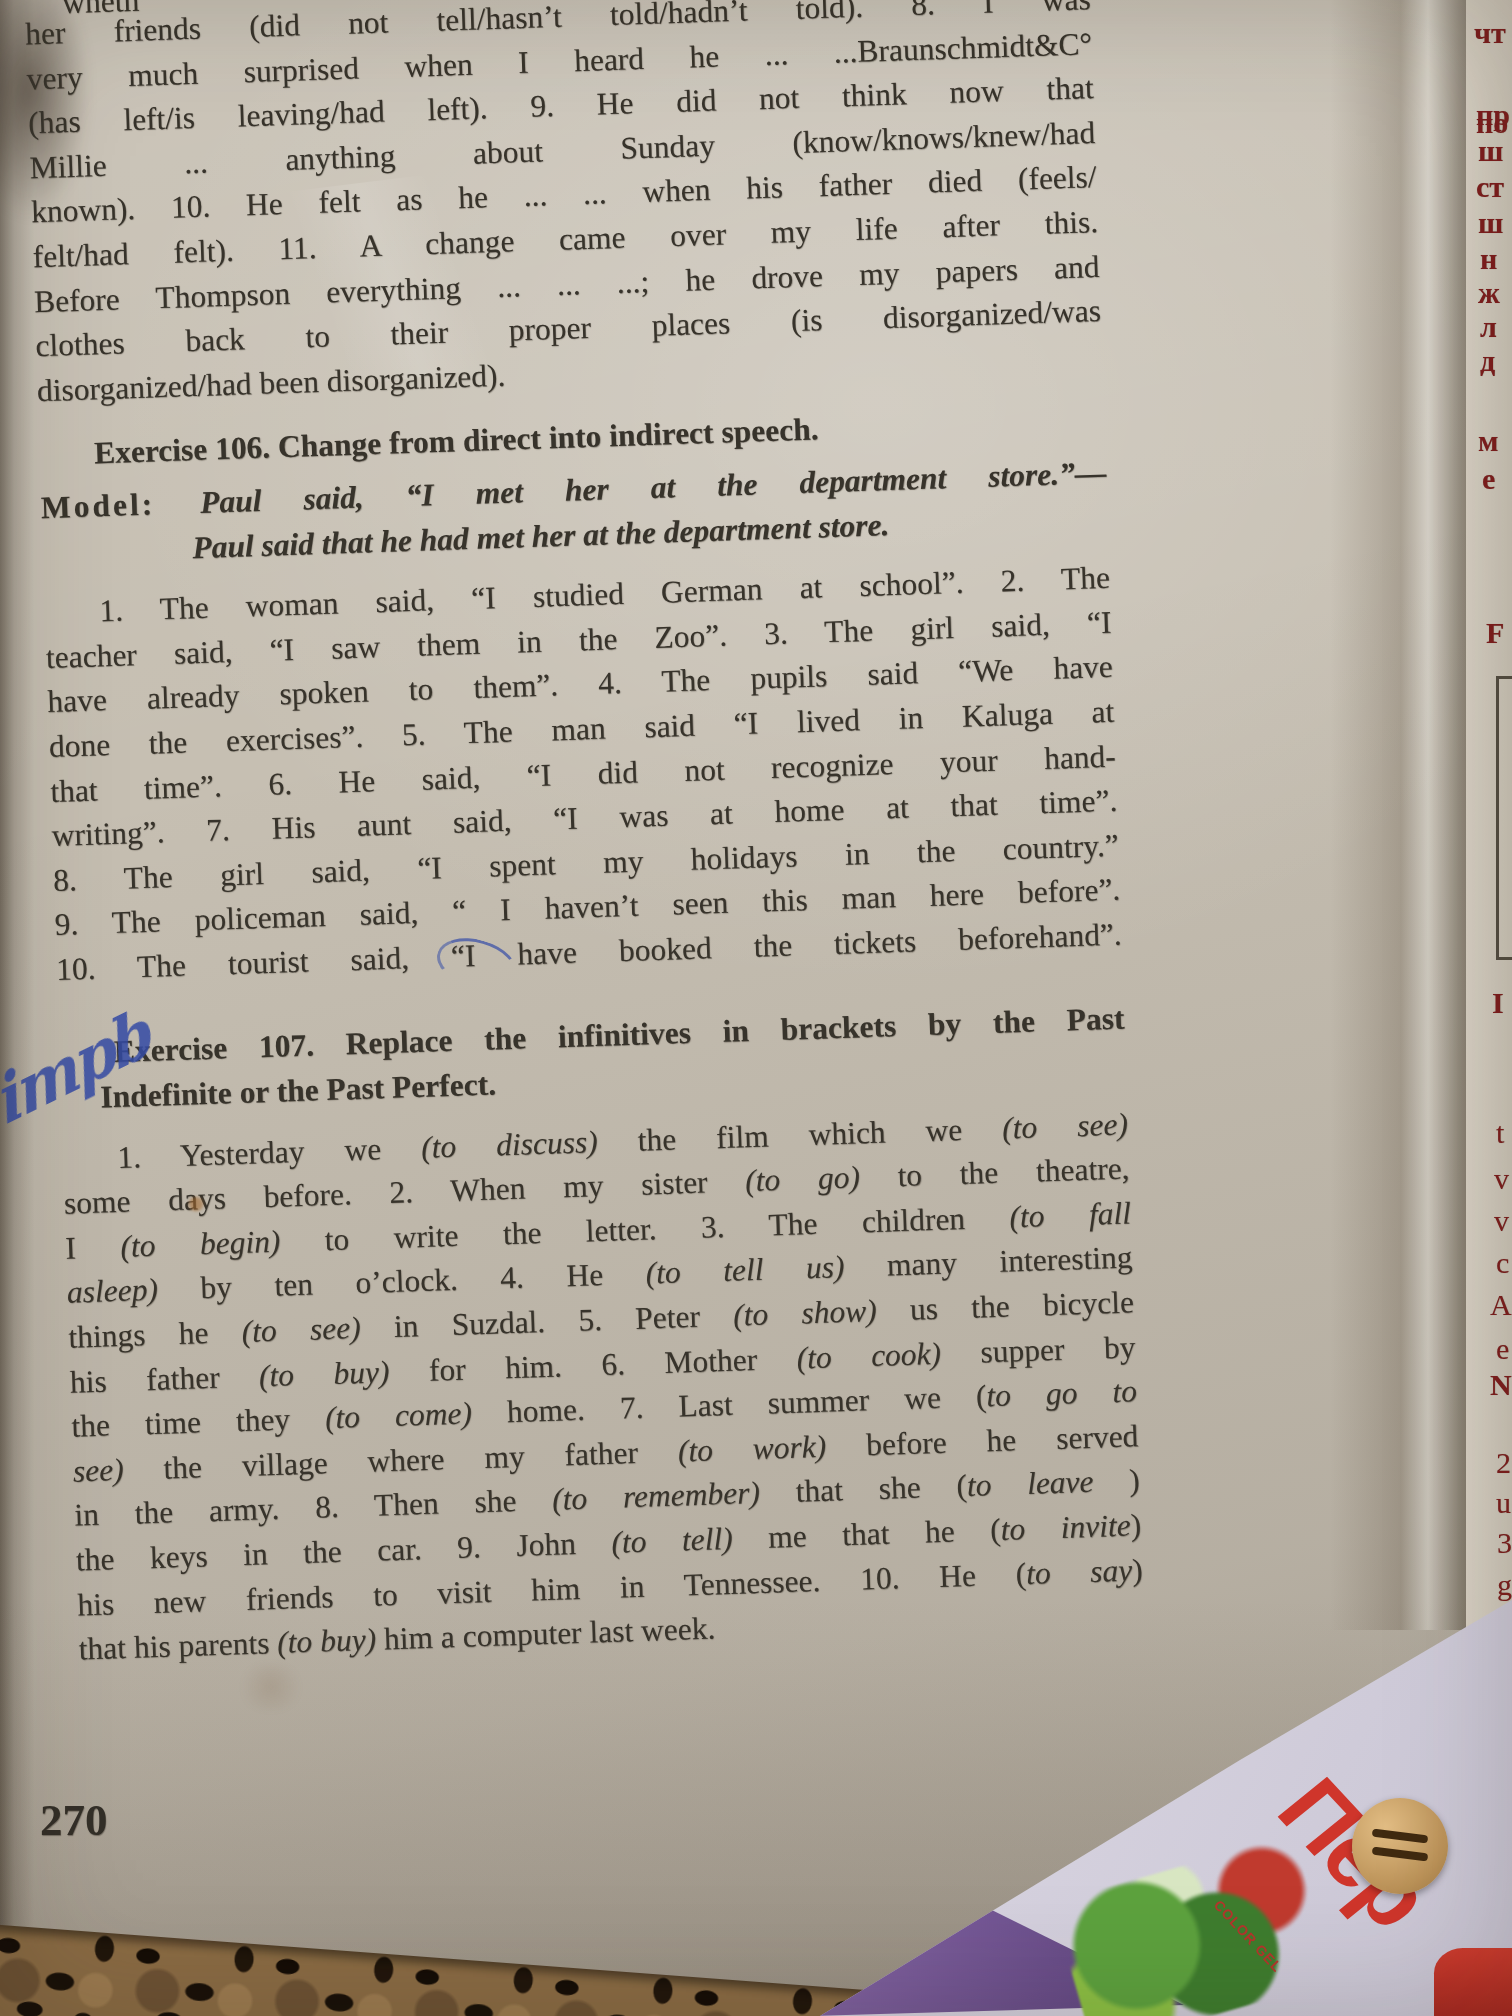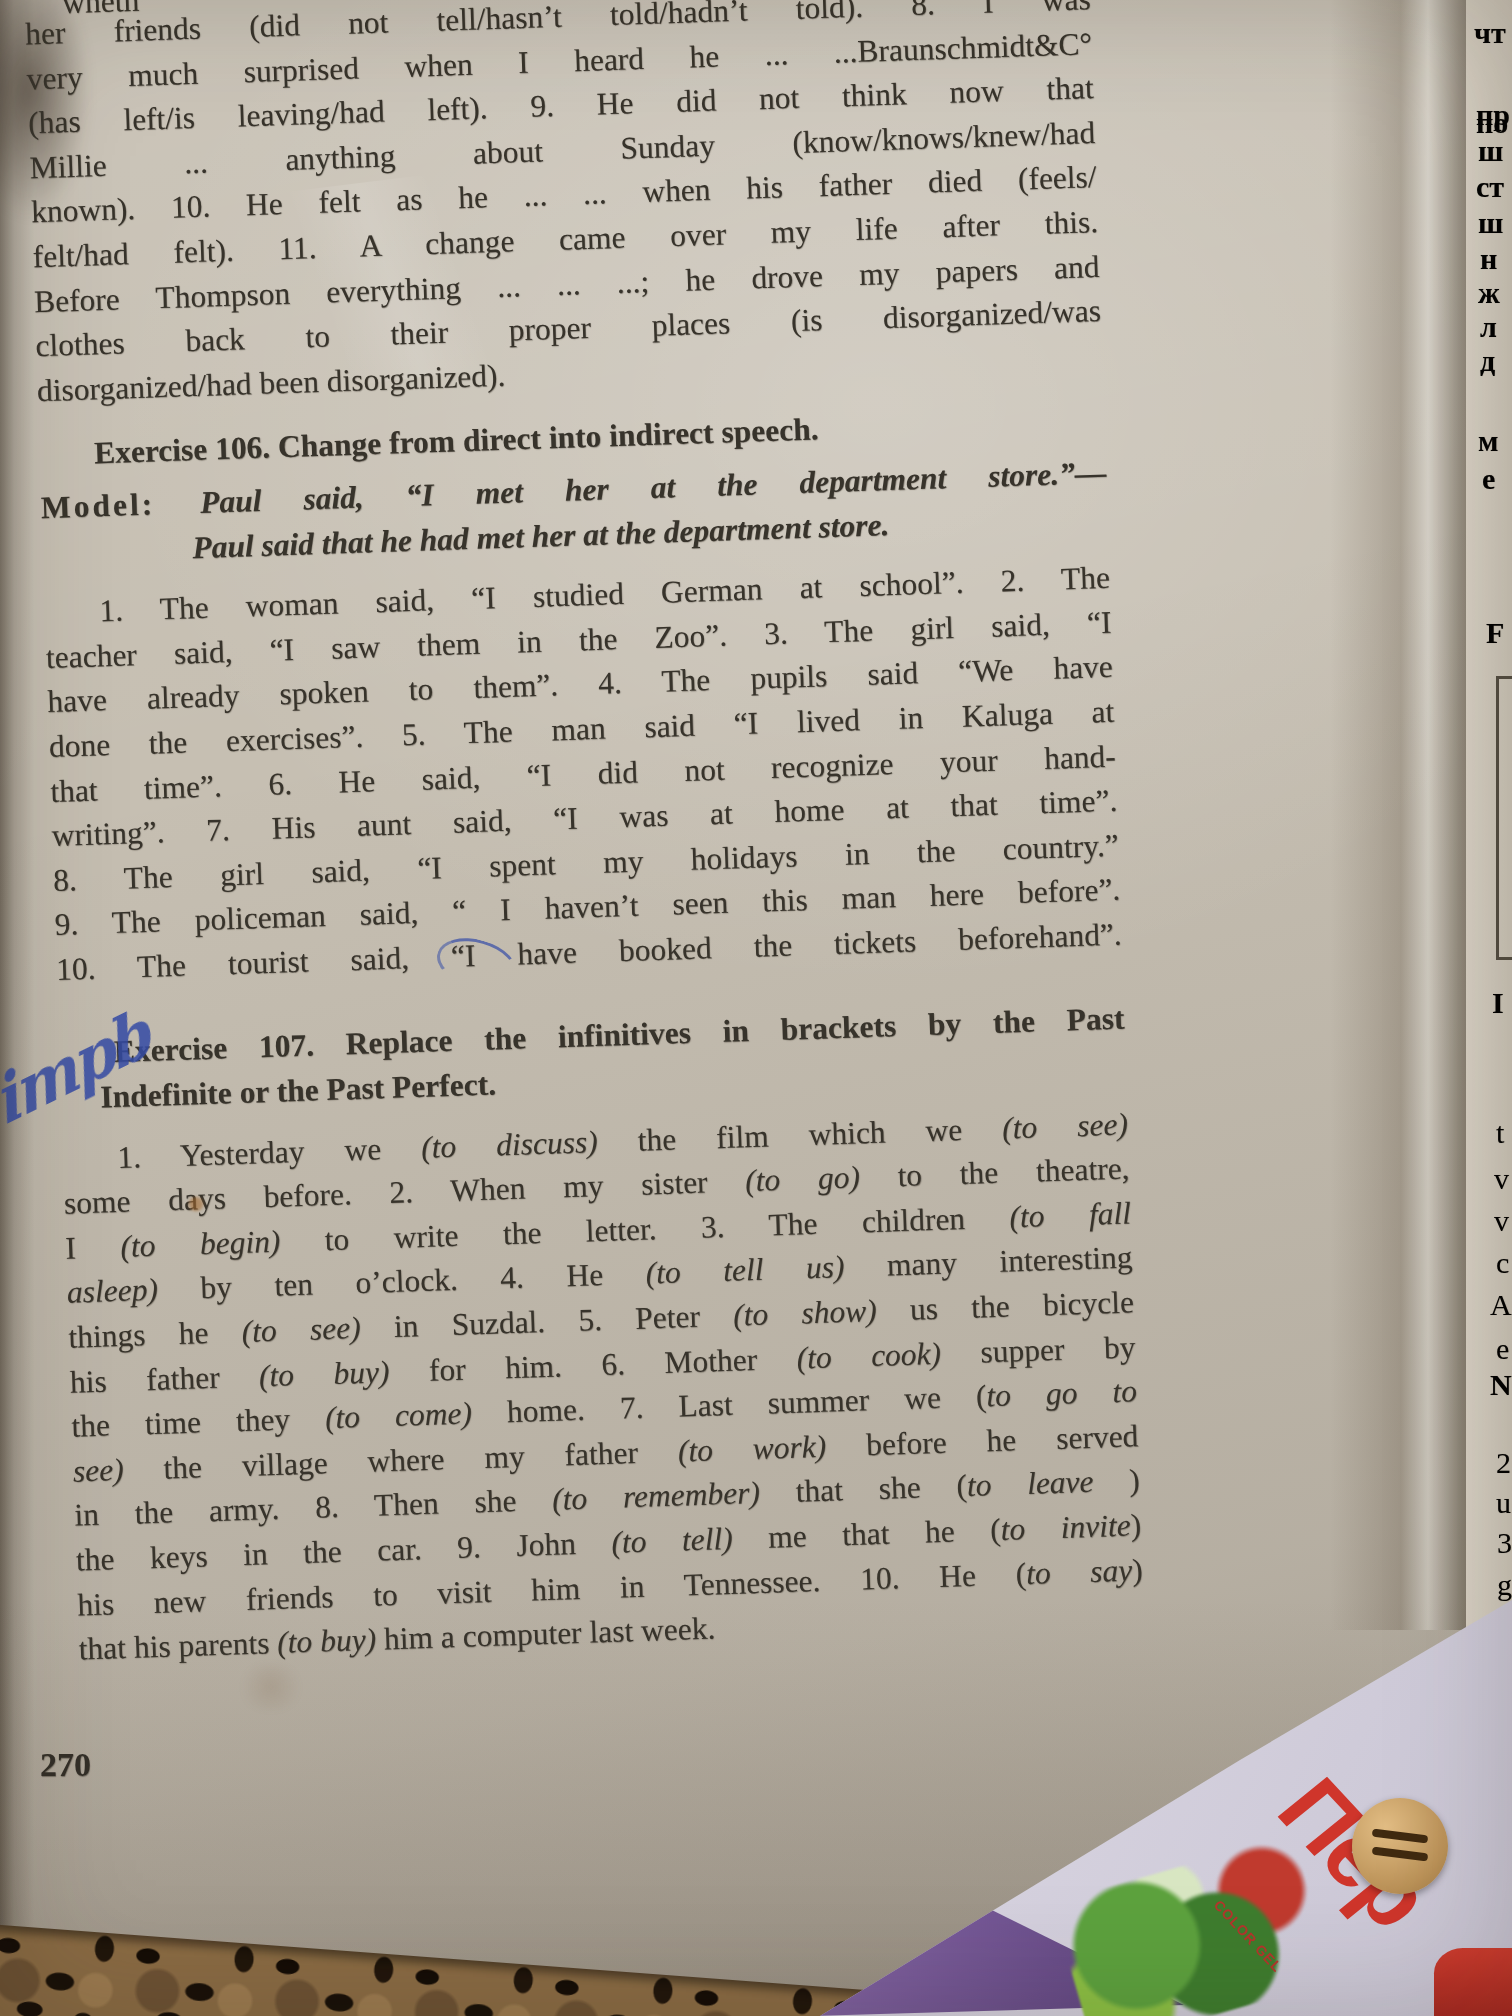--- a/index.html
+++ b/index.html
@@ -18,21 +18,21 @@
     background:linear-gradient(78deg, rgba(255,255,255,0) 42%, rgba(255,255,255,.13) 50%, rgba(255,255,255,0) 58%);
     transform:rotate(-7deg);}
   #bottom-vignette{position:absolute;left:0;bottom:0;width:100%;height:420px;
     background:linear-gradient(to bottom, rgba(60,45,30,0), rgba(60,45,30,.16));}
 
   
   #gutter{position:absolute;left:1330px;top:0;width:136px;height:1630px;
     background:linear-gradient(to right, rgba(0,0,0,0), rgba(94,80,62,.28) 52%, rgba(255,255,250,.26) 72%, rgba(64,54,40,.34) 95%, rgba(64,54,40,.42));}
   #facing-sliver{position:absolute;left:1466px;top:0;width:46px;height:1630px;
     background:linear-gradient(to right,#d8d1c4,#cfc8bb);}
-  .frag{position:absolute;font-size:30px;color:#000000;text-shadow:.3px .4px .8px rgba(55,48,38,.4);}
+  .frag{position:absolute;font-size:30px;color:#7f1d1d;text-shadow:.3px .4px .8px rgba(55,48,38,.4);}
   .frag.b{font-weight:700;}
   #facing-box{position:absolute;left:1496px;top:676px;width:16px;height:278px;
     border-left:3px solid #544e42;border-top:3px solid #544e42;border-bottom:3px solid #544e42;}
 
   
   #textblock{position:absolute;left:52px;top:12px;width:1066px;
     transform:rotate(-1.9deg);transform-origin:0 50%;
     font-size:31.5px;line-height:44.6px;color:#37332b;
     text-shadow:.5px .6px 1px rgba(48,42,34,.45);}
   .line{text-align:justify;text-align-last:justify;text-justify:inter-word;}
@@ -43,21 +43,21 @@
   .ind2{text-indent:40px;}
   .model2{padding-left:150px;}
   #sec-106-head{margin-top:20px;font-weight:700;}
   #sec-model{margin-top:8px;}
   #sec-model .line{font-weight:700;}
   #sec-106-list{margin-top:16px;}
   #sec-107-head{margin-top:40px;font-weight:700;}
   #sec-107-list{margin-top:16px;}
   #top-fragment{position:absolute;left:38px;top:-30px;font-size:31.5px;color:#37332b;}
 
-  #page-number{position:absolute;left:40px;top:1746px;font-size:34px;font-weight:700;color:#332f28;
+  #page-number{position:absolute;left:40px;top:1794px;font-size:45px;font-weight:700;color:#332f28;
     text-shadow:.4px .5px 1px rgba(48,42,34,.45);}
 
   
   #handwriting{position:absolute;left:-8px;top:1028px;
     font-family:"DejaVu Serif",serif;font-style:italic;font-weight:700;font-size:64px;
     color:rgba(52,74,164,.85);transform:rotate(-26deg) skewX(-14deg);
     letter-spacing:-4px;filter:blur(.4px);}
   #blue-arc{position:absolute;left:436px;top:940px;width:76px;height:42px;border-radius:50%;
     border:3px solid rgba(58,80,168,0);
     border-top-color:rgba(58,80,168,.72);border-left-color:rgba(58,80,168,.55);

